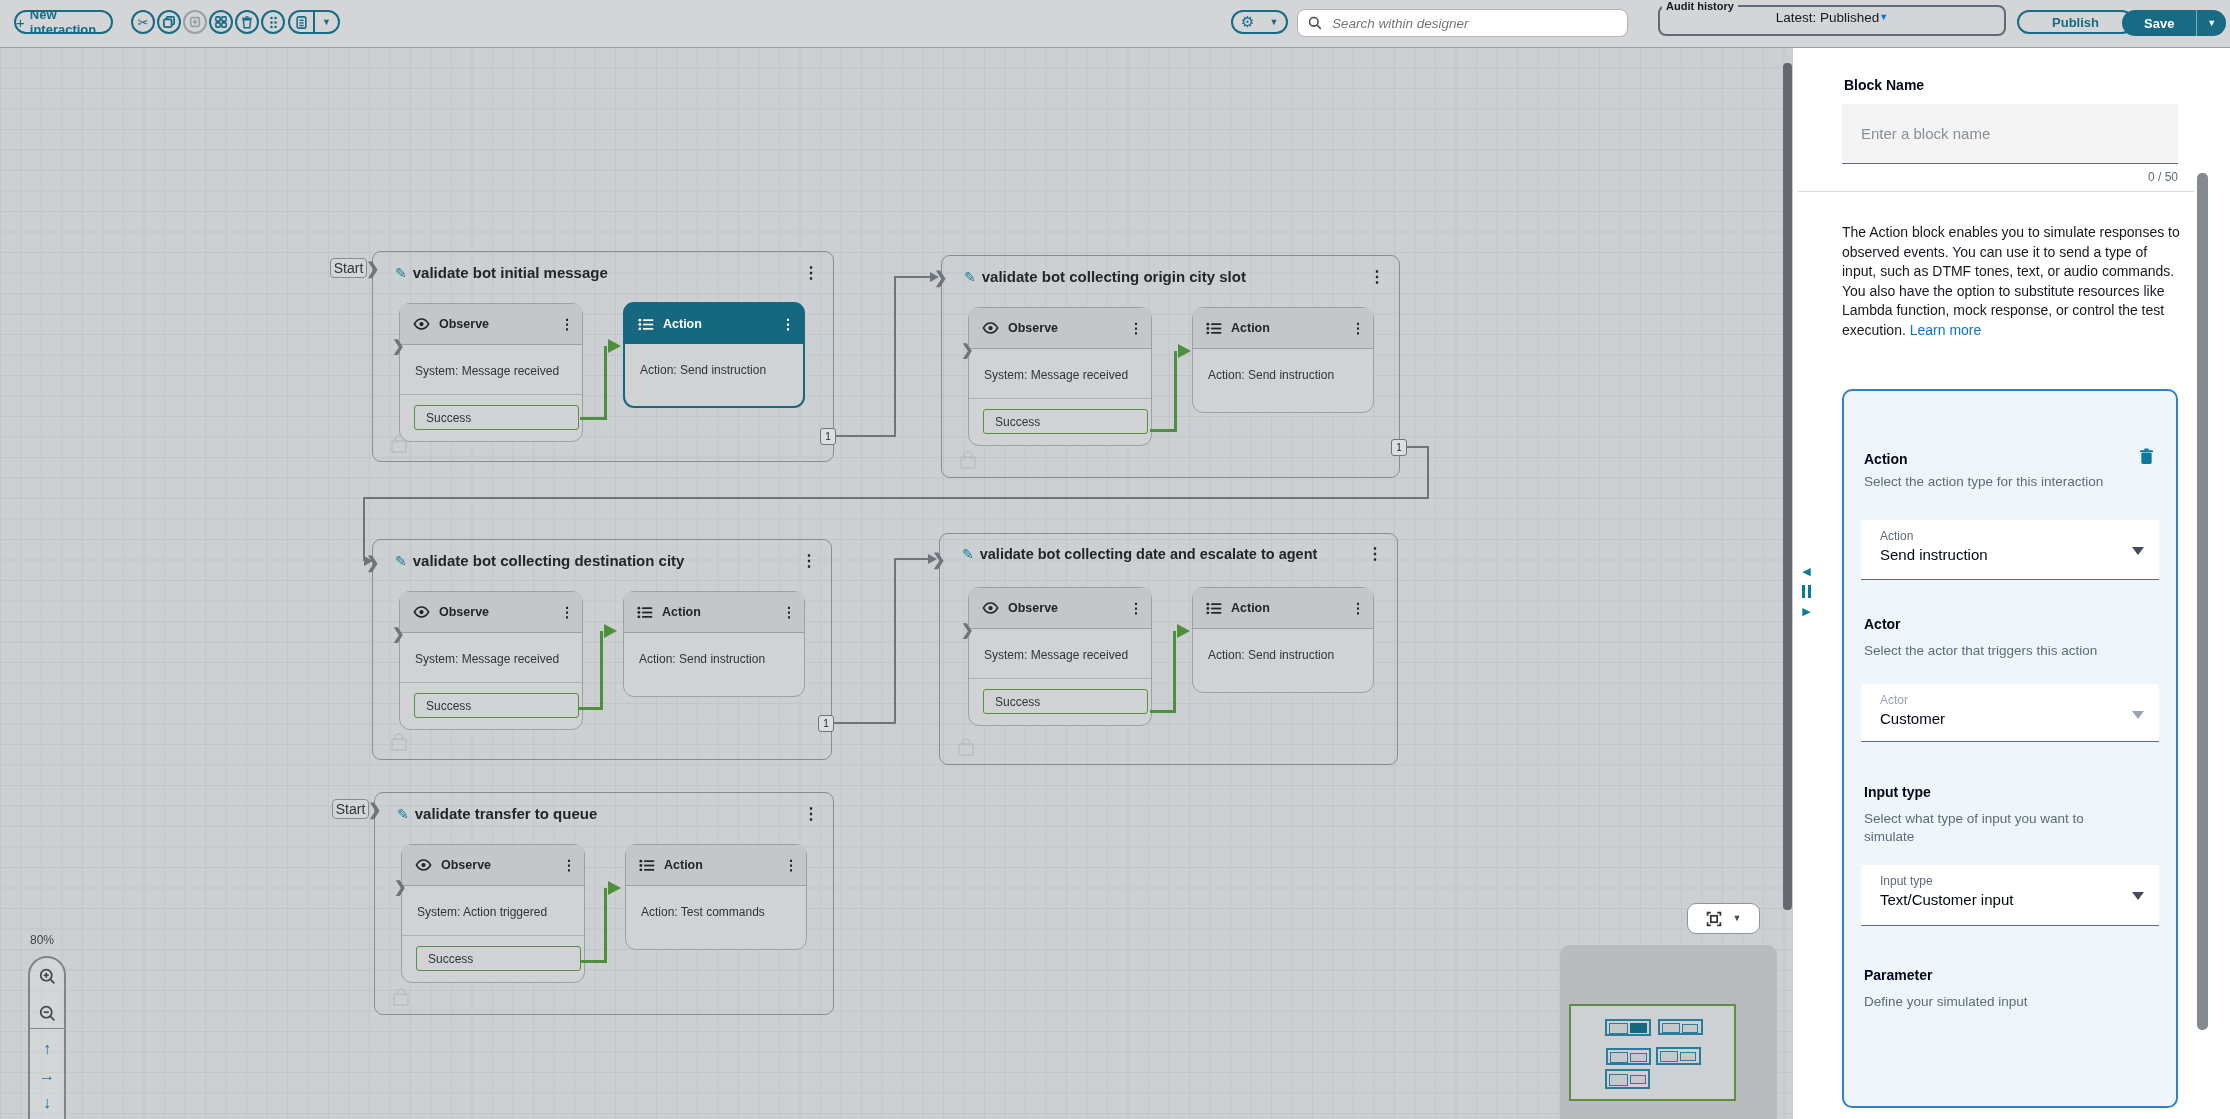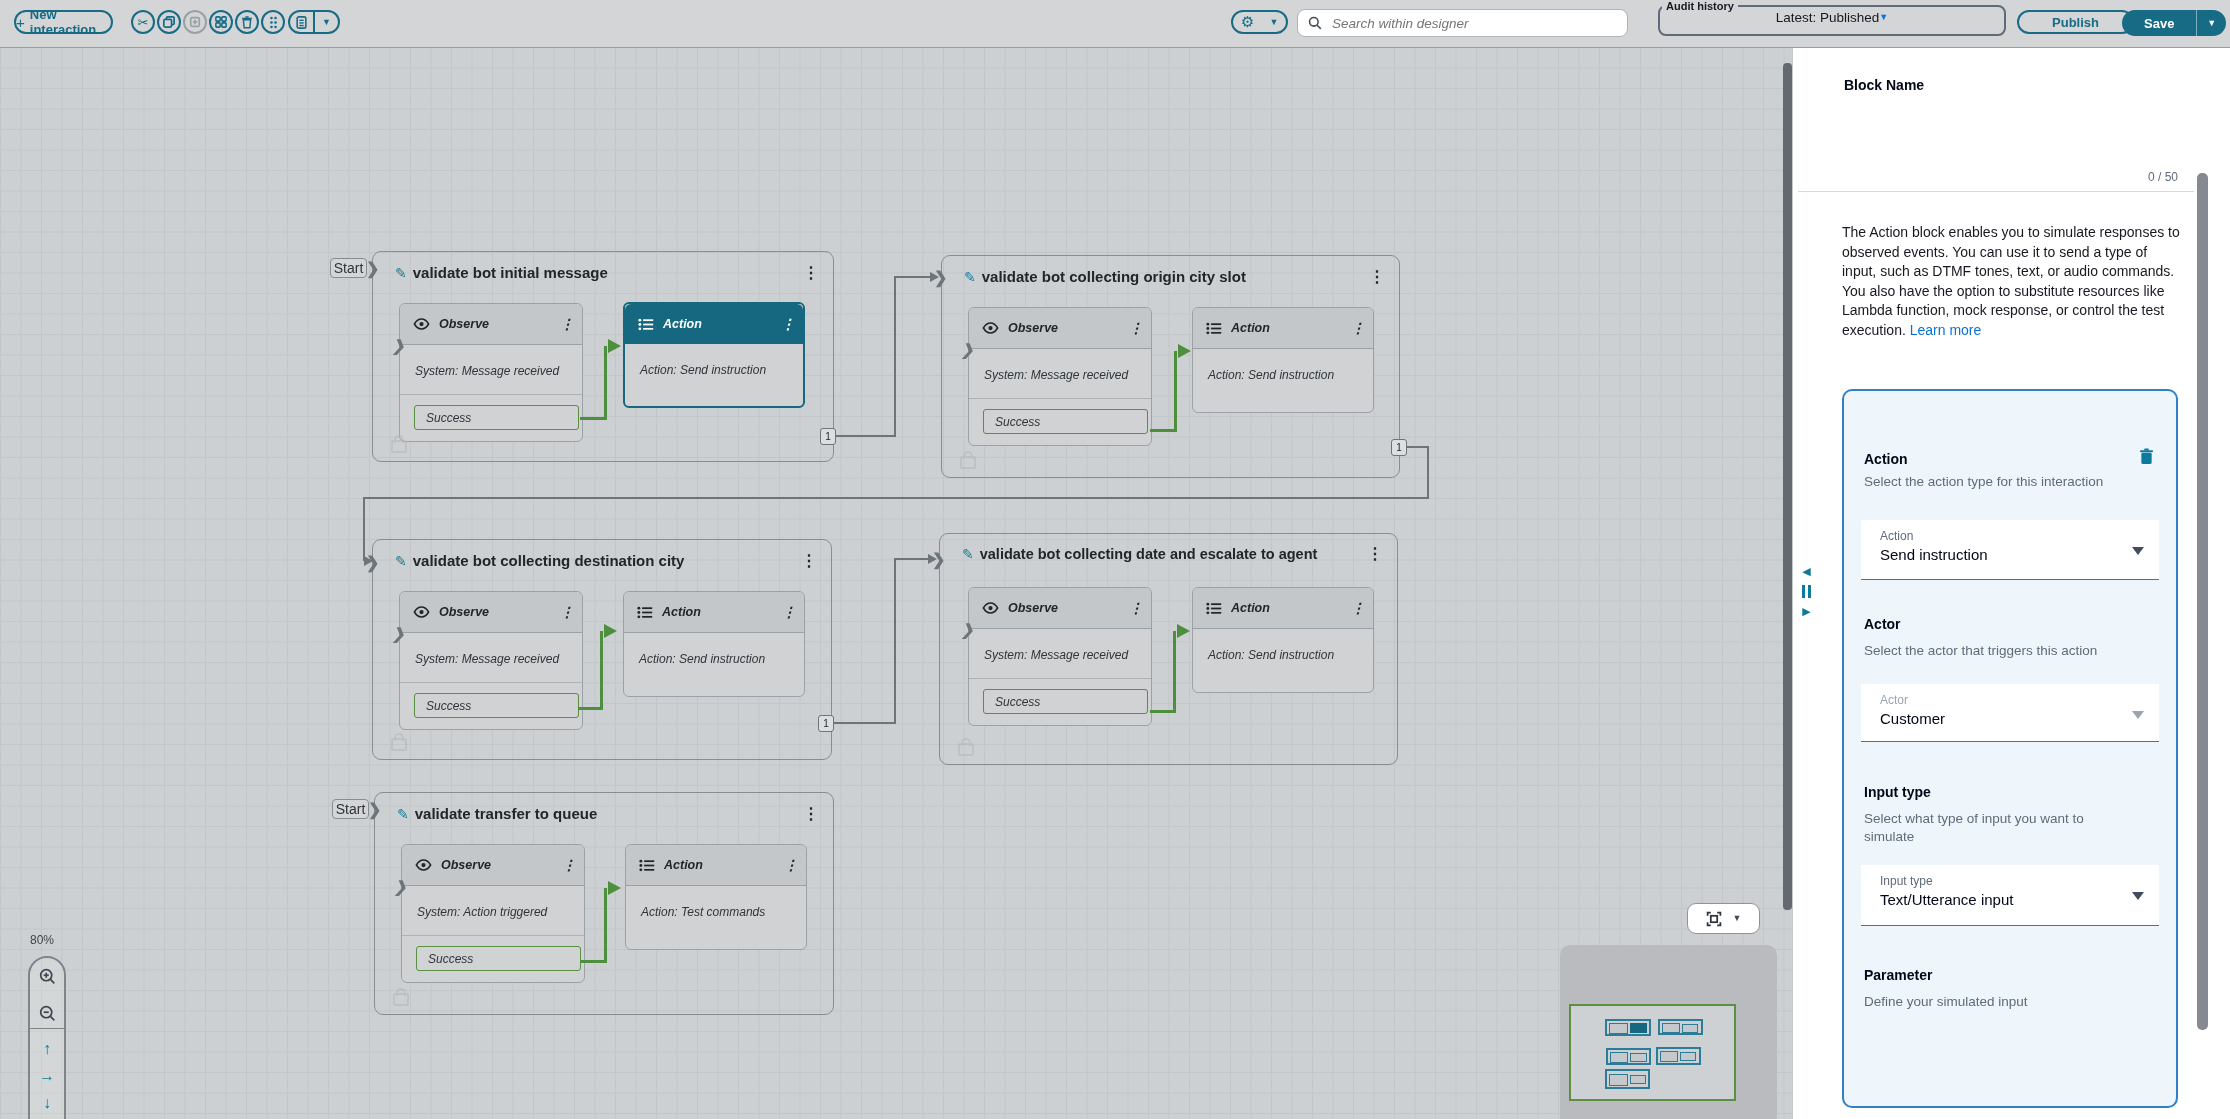--- a/index.html
+++ b/index.html
@@ -39,22 +39,22 @@
           background-color:#cdd0d2;
           background-image:linear-gradient(#c3c6c8 1px,transparent 1px),
                            linear-gradient(90deg,#c3c6c8 1px,transparent 1px);
           background-size:20.5px 20.5px;}
   .group{position:absolute;border:1.5px solid #868e94;border-radius:9px;box-sizing:border-box;}
   .g-title{display:flex;align-items:center;padding:12px 14px 0 22px;gap:6px;}
   .pencil{color:#0c7a97;font-size:14px;}
   .g-name{font-weight:bold;font-size:15px;color:#21262b;}
   .kebab{margin-left:auto;font-weight:bold;font-size:16px;color:#21262b;letter-spacing:0;
          line-height:1;cursor:pointer;}
-  .card{position:absolute;border:1px solid #9ba1a6;border-radius:6px;background:#d0d2d4;
-        box-sizing:border-box;overflow:visible;font-style:italic;}
+  .card{position:absolute;border:1px solid #9ba1a6;border-radius:11px;background:#d0d2d4;
+        box-sizing:border-box;overflow:visible;}
   .c-head{height:40px;background:#c4c7c9;border-bottom:1px solid #9ba1a6;border-radius:6px 6px 0 0;
           display:flex;align-items:center;padding:0 8px 0 13px;gap:9px;}
   .c-head .c-label{font-weight:bold;font-size:12.5px;color:#21262b;}
   .c-head .kebab{font-size:14px;}
   .card.sel{border:2px solid #15687f;}
   .card.sel .c-head{background:#15687f;border-bottom:none;}
   .card.sel .c-head .c-label,.card.sel .c-head .kebab{color:#fff;}
   .c-body{font-size:12px;color:#2f353a;padding:19px 8px 16px 15px;border-bottom:1px solid #adb2b6;}
   .card.noline .c-body{border-bottom:none;}
   .success{margin:10px 3px 0 14px;height:25px;border:1.5px solid #588f42;border-radius:3px;
@@ -447,20 +447,21 @@
     <div id="resizer">
       <span>◀</span>
       <span class="pausebars">
           <i></i>
           <i></i>
         </span>
       <span>▶</span>
     </div>
 
     <div class="p-label">Block Name</div>
+    <input id="blockname" type="text" placeholder="Enter a block name" style="">
     <div id="charcount">0 / 50</div>
     <div id="pdivider"></div>
 
     <div id="pdesc">
       <span>The Action block enables you to simulate responses to observed events. You can use it to send a type of input, such as DTMF tones, text, or audio commands. You also have the option to substitute resources like Lambda function, mock response, or control the test execution.</span>
       <a href="#">Learn more</a>
     </div>
 
     <div id="actionbox">
 
@@ -484,21 +485,21 @@
       <div class="sel-field dis" style="top:293px;height:58px">
         <span class="f-label">Actor</span>
         <span class="f-value">Customer</span>
         <span class="sel-caret"></span>
       </div>
 
       <div class="sec-h" style="top:393px">Input type</div>
       <div class="sec-s" style="top:419px;width:270px">Select what type of input you want to simulate</div>
       <div class="sel-field" style="top:474px;height:61px">
         <span class="f-label">Input type</span>
-        <span class="f-value">Text/Utterance input</span>
+        <span class="f-value">Text/Customer input</span>
         <span class="sel-caret"></span>
       </div>
 
       <div class="sec-h" style="top:576px">Parameter</div>
       <div class="sec-s" style="top:602px">Define your simulated input</div>
     </div>
   </div>
   <div id="pscroll"></div>
 
   <div id="topbar">

